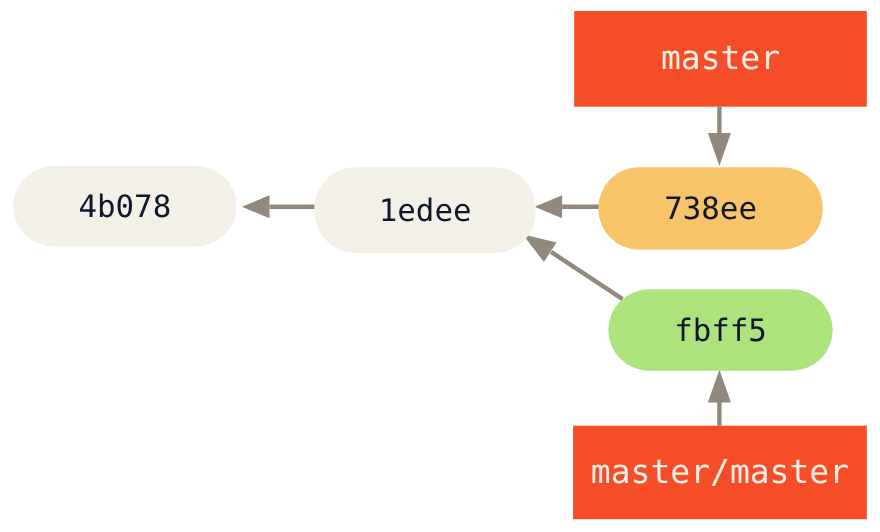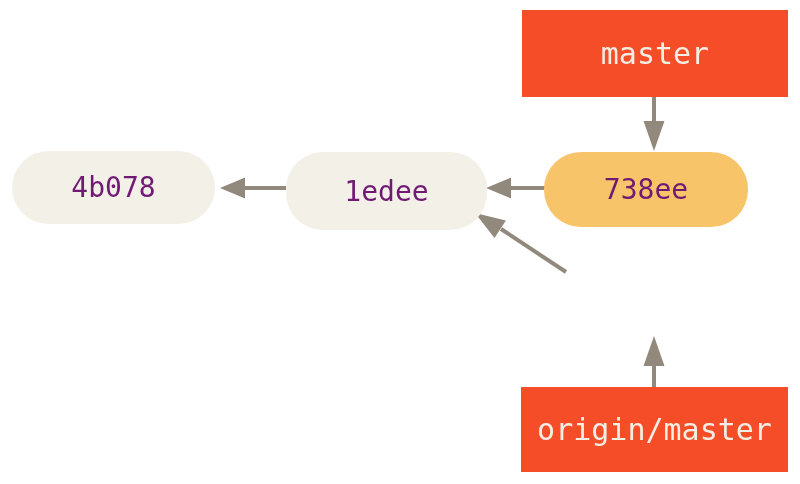--- a/index.html
+++ b/index.html
@@ -37,21 +37,21 @@
     justify-content: center;
     box-sizing: border-box;
   }
   .branch {
     background: #F44D27;
     color: #F2EEE3;
     font-size: 30px;
   }
   .commit {
     border-radius: 37px;
-    color: #701a75;
+    color: #0f172a;
     font-size: 28px;
   }
   .commit-default { background: #F3F0E7; }
   .commit-head    { background: #F8C469; }
   .commit-remote  { background: #ADE37D; }
 
   #node-master        { left: 522px; top: 10px;  width: 266px; height: 87px; }
   #node-origin-master { left: 521px; top: 387px; width: 267px; height: 85px; }
   #node-4b078 { left: 12px;  top: 151px; width: 203px; height: 73px; }
   #node-1edee { left: 286px; top: 152px; width: 201px; height: 78px; }
@@ -89,29 +89,32 @@
       <line x1="566" y1="272" x2="501" y2="229"></line>
       <polygon points="475,213 505.9,220.5 494.5,238.1"></polygon>
     </g>
   </svg>
 
   <div id="node-master" class="node branch">
     <span>master</span>
   </div>
 
   <div id="node-origin-master" class="node branch">
-    <span>origin/master</span>
+    <span>master/master</span>
   </div>
 
   <div id="node-4b078" class="node commit commit-default">
     <span>4b078</span>
   </div>
 
   <div id="node-1edee" class="node commit commit-default">
     <span>1edee</span>
   </div>
 
   <div id="node-738ee" class="node commit commit-head">
     <span>738ee</span>
   </div>
 
+  <div id="node-fbff5" class="node commit commit-remote">
+    <span>fbff5</span>
+  </div>
 
 </div>
 
 </body></html>

